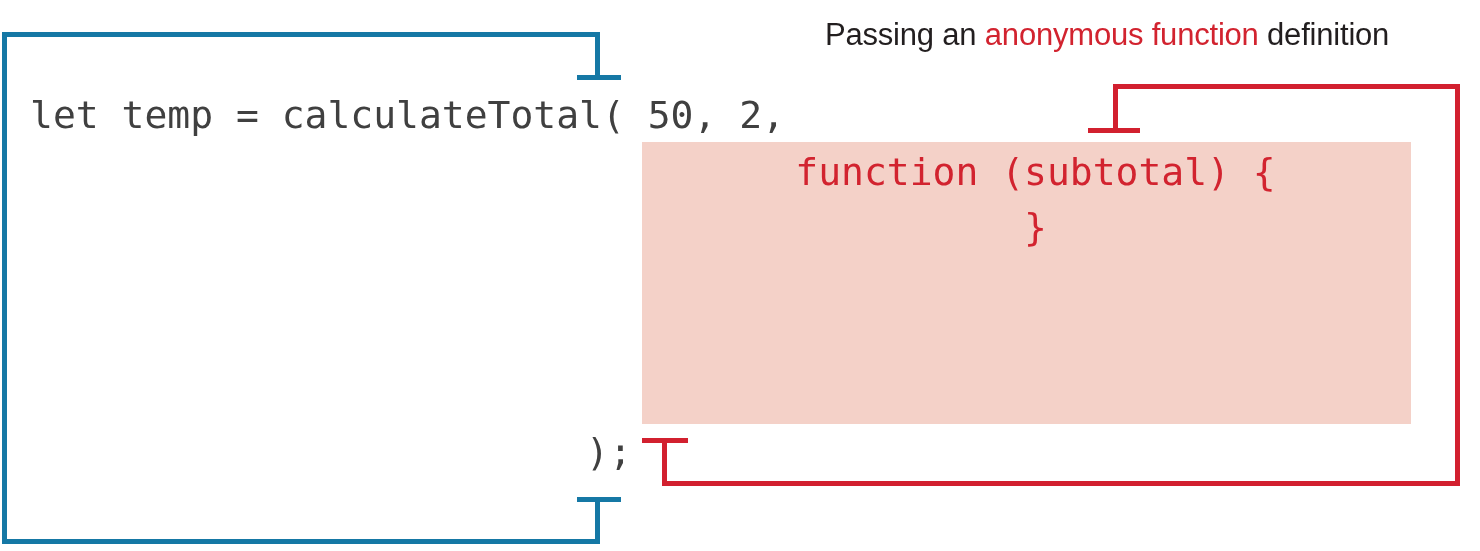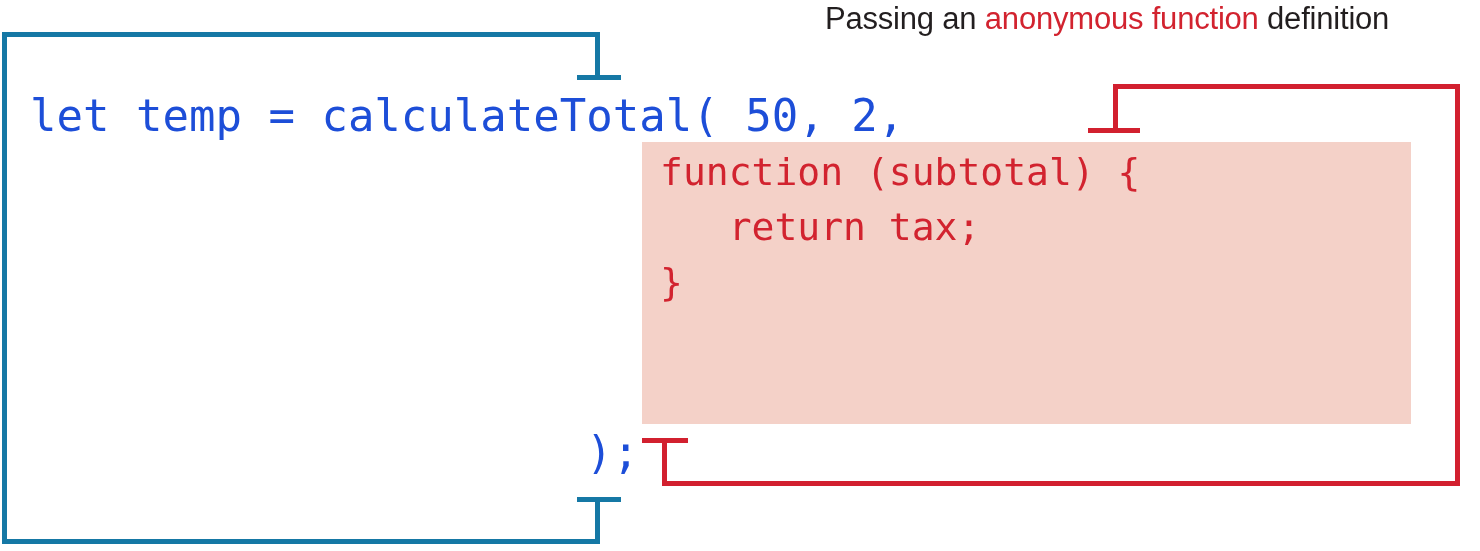--- a/index.html
+++ b/index.html
@@ -12,47 +12,48 @@
     overflow: hidden;
     font-family: "Liberation Sans", sans-serif;
   }
   .seg { position: absolute; }
   .seg.blue { background: #1578a5; }
   .seg.red  { background: #d2202f; }
 
   .code {
     position: absolute;
     font-family: "DejaVu Sans Mono", monospace;
-    font-size: 44px;
+    font-size: 38px;
     line-height: 55px;
-    color: #1d4ed8;
+    color: #404040;
     white-space: pre;
   }
   .call-line   { left: 30px;  top: 88px;  }
   .closing-line{ left: 586px; top: 425px; }
 
   .pink-box {
     position: absolute;
     left: 642px; top: 142px;
     width: 769px; height: 282px;
     background: #f4d1c8;
     padding: 3px 0 0 18px;
   }
   .pink-box .code-line {
     font-family: "DejaVu Sans Mono", monospace;
     font-size: 38px;
     line-height: 55px;
     height: 55px;
     color: #d2232f;
     white-space: pre;
+    text-align: center;
   }
 
   .annotation {
     position: absolute;
-    left: 825px; top: 1px;
+    left: 825px; top: 17px;
     font-size: 31px;
     line-height: 36px;
     color: #221e1f;
     letter-spacing: -0.2px;
   }
   .annotation .hl { color: #d2232f; }
 </style>
 </head>
 <body>
 
@@ -71,21 +72,20 @@
   <div class="seg red" style="left:1113px; top:84px;  width:347px; height:5px"></div>
   <div class="seg red" style="left:1455px; top:84px;  width:5px;   height:402px"></div>
   <div class="seg red" style="left:664px;  top:481px; width:796px; height:5px"></div>
   <div class="seg red" style="left:662px;  top:438px; width:5px;   height:48px"></div>
   <div class="seg red" style="left:642px;  top:438px; width:46px;  height:5px"></div>
 
   <div class="code call-line">let temp = calculateTotal( 50, 2,</div>
 
   <div class="pink-box">
     <div class="code-line">function (subtotal) {</div>
-    <div class="code-line">   return tax;</div>
     <div class="code-line">}</div>
   </div>
 
   <div class="code closing-line">);</div>
 
   <div class="annotation">
     <div><span>Passing an </span><span class="hl">anonymous function</span><span> definition</span></div>
   </div>
 
 </div>

